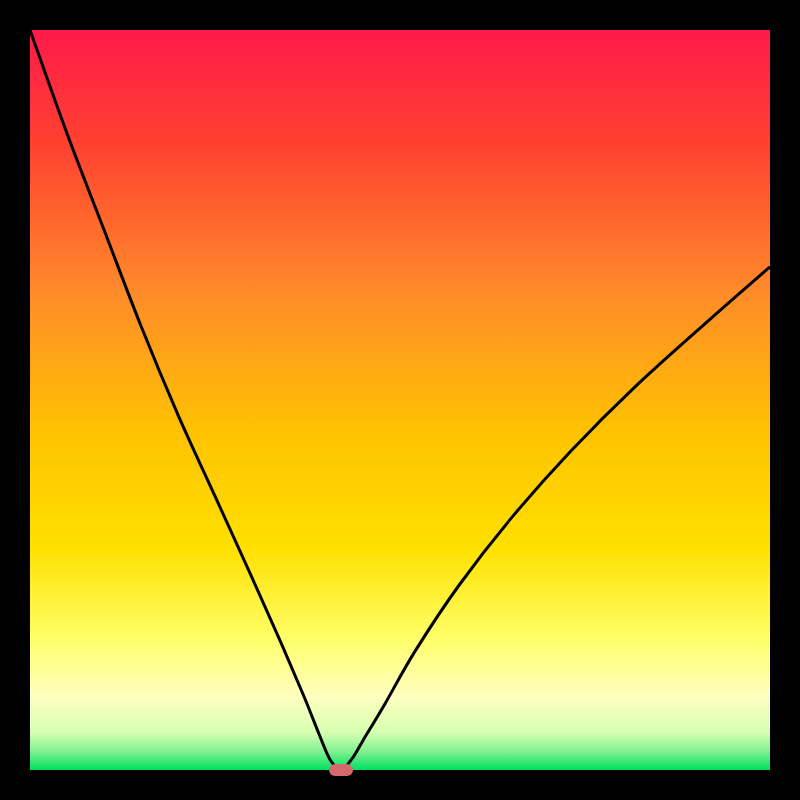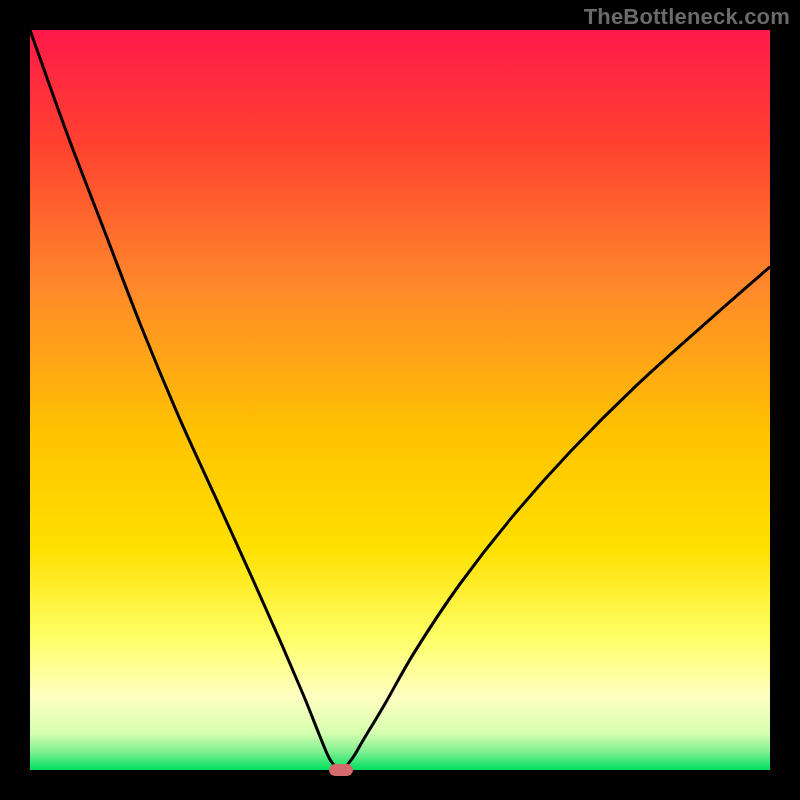--- a/index.html
+++ b/index.html
@@ -81,14 +81,13 @@
       <rect x="0" y="0" width="740" height="740" fill="url(#bg-grad)"></rect>
     </svg>
 
     <svg class="curve" viewBox="0 0 740 740" preserveAspectRatio="none">
       <path id="curve-path" d="M 0,0 C 6.166666666666667,17.26666666666667 24.666666666666664,70.30000000000001 37,103.60000000000002 C 49.333333333333336,136.90000000000003 61.666666666666664,167.7333333333334 74,199.80000000000007 C 86.33333333333333,231.86666666666673 98.66666666666667,265.1666666666667 111,296 C 123.33333333333333,326.8333333333333 135.66666666666666,356.43333333333334 148,384.8 C 160.33333333333334,413.1666666666667 172.66666666666666,439.06666666666666 185,466.2 C 197.33333333333334,493.3333333333333 210.9,522.9333333333334 222,547.6 C 233.1,572.2666666666667 242.9666666666667,594.4666666666667 251.60000000000002,614.2 C 260.23333333333335,633.9333333333334 267.6333333333333,651.2 273.8,666 C 279.9666666666667,680.8 284.28333333333336,692.5166666666667 288.6,703 C 292.9166666666667,713.4833333333333 296.00000000000006,722.7333333333333 299.70000000000005,728.9 C 303.40000000000003,735.0666666666666 307.1,740 310.8,740 C 314.5,740 318.2,733.8333333333333 321.9,728.9 C 325.59999999999997,723.9666666666667 327.45,719.65 333,710.4 C 338.55,701.15 346.56666666666666,688.1999999999999 355.2,673.4 C 363.8333333333333,658.6 372.4666666666667,641.3333333333334 384.8,621.6 C 397.1333333333333,601.8666666666667 413.16666666666663,577.2 429.2,555 C 445.23333333333335,532.8 462.5,510.59999999999997 481,488.4 C 499.5,466.2 519.2333333333332,444 540.1999999999999,421.8 C 561.1666666666666,399.6 583.3666666666666,377.4 606.8,355.2 C 630.2333333333333,333 658.6,308.33333333333337 680.8000000000001,288.6 C 703.0000000000001,268.8666666666667 730.1333333333333,245.4333333333333 740,236.79999999999995" fill="none" stroke-width="3" stroke="#000000"></path>
     </svg>
 
     <div class="marker" id="min-marker" style="left: 310.8px; top: 740px; background: rgb(212, 106, 110);"></div>
   </div>
 
-  <div class="watermark">TheBottleneck.com</div>
 </div>
 
 </body></html>

